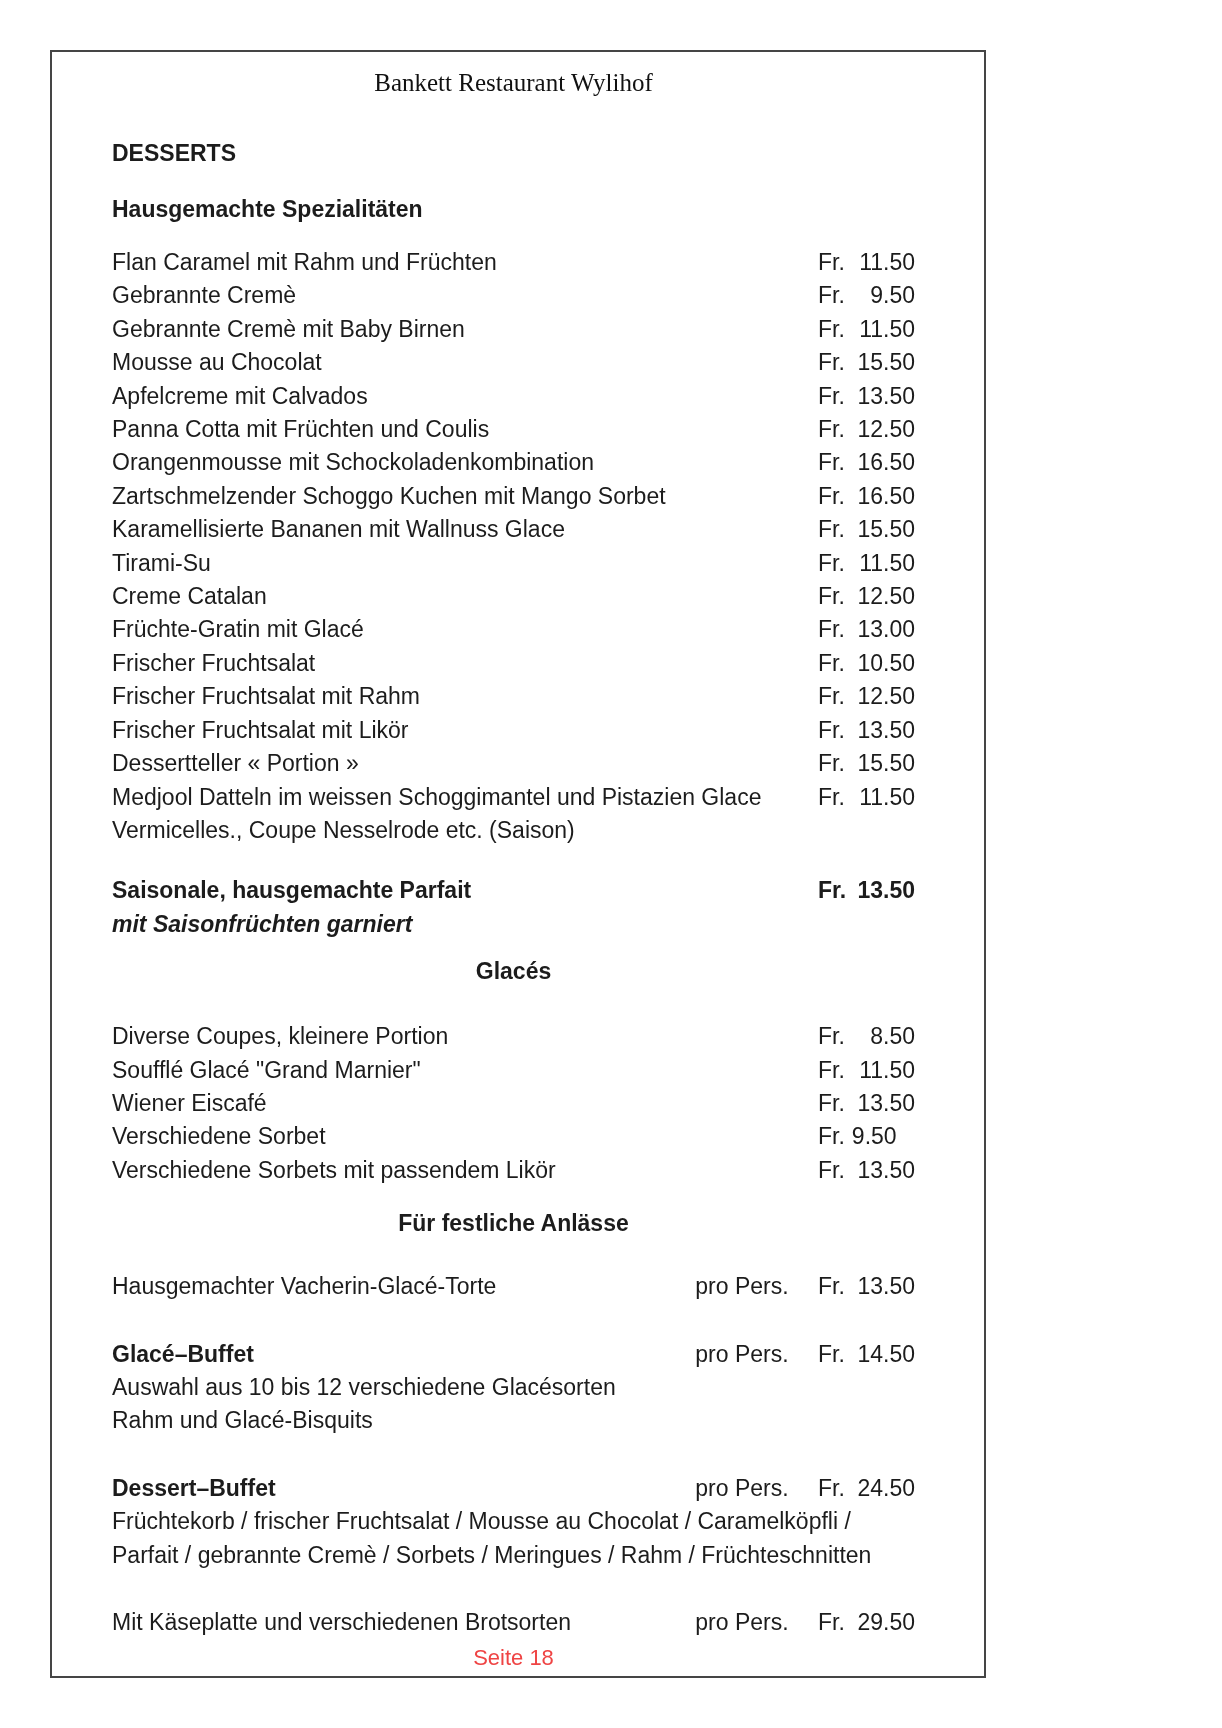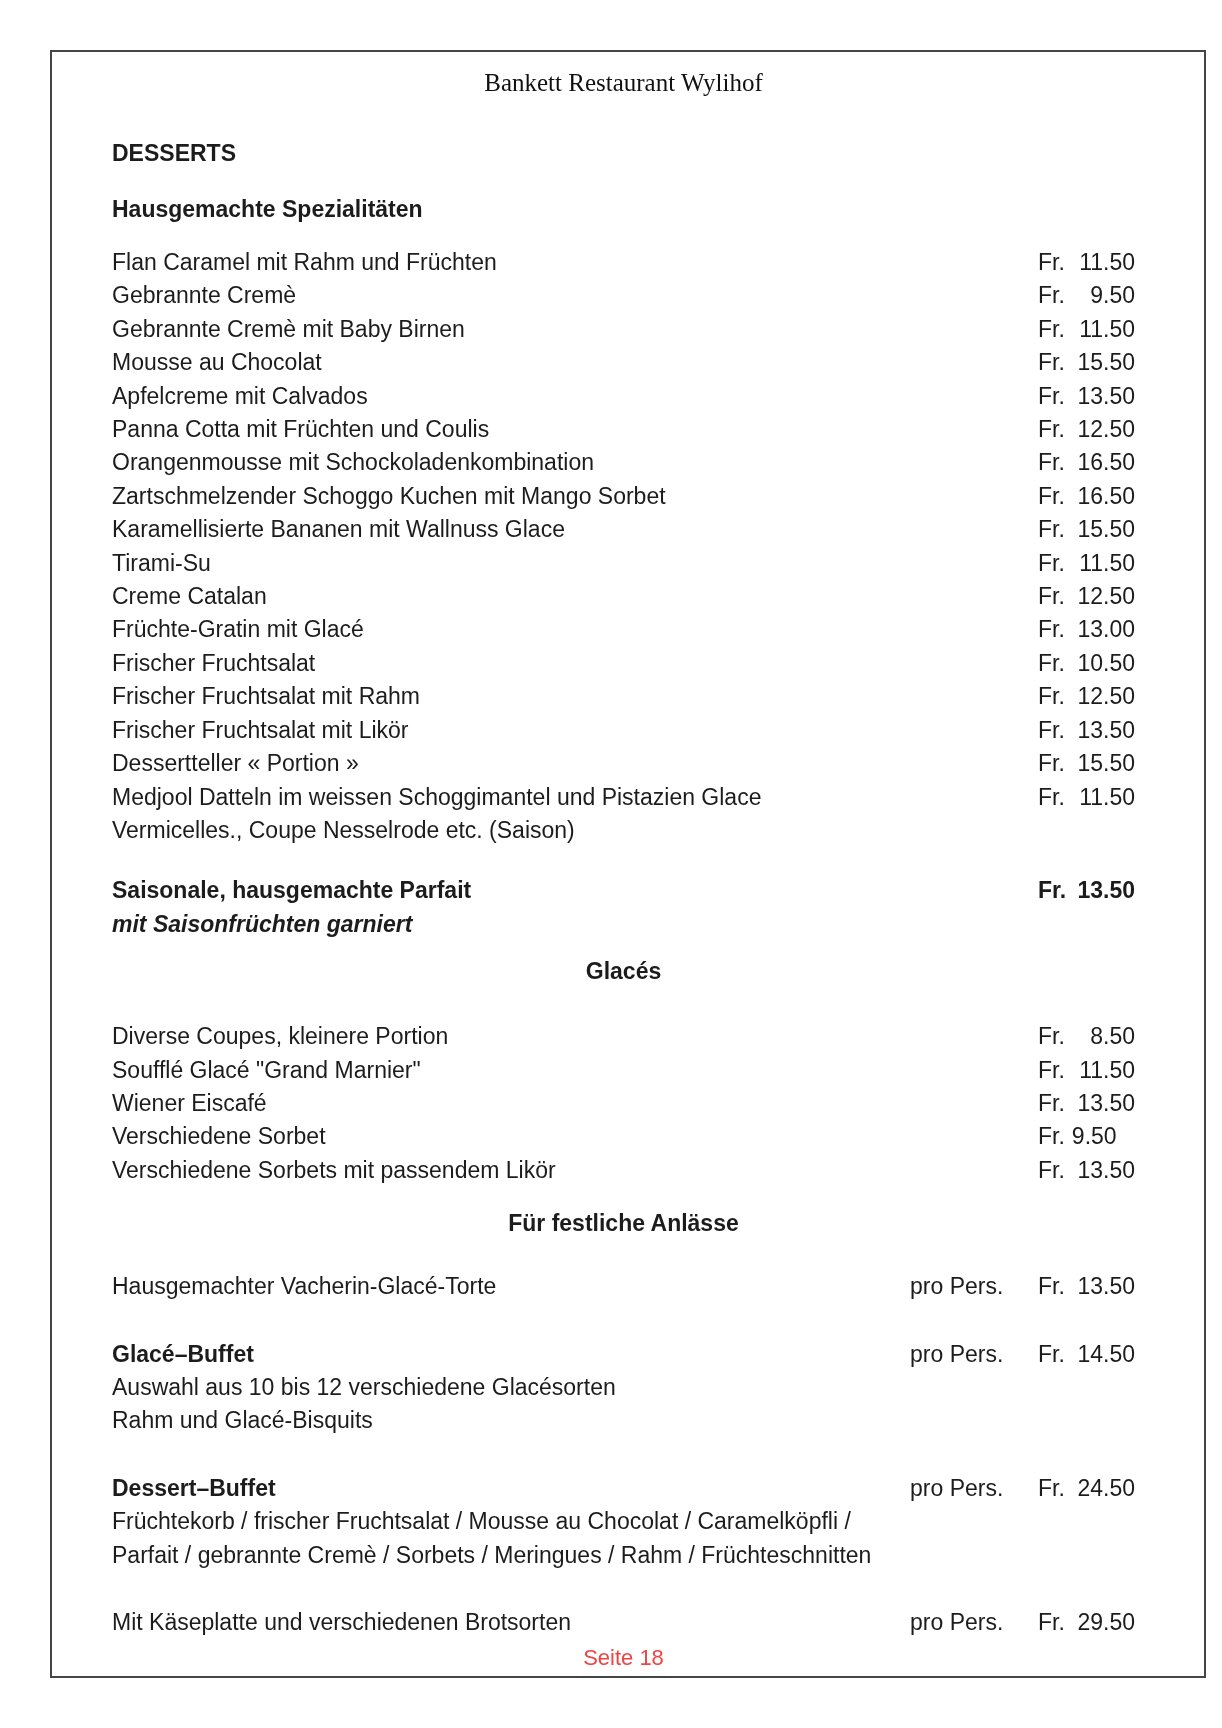--- a/index.html
+++ b/index.html
@@ -2,21 +2,21 @@
 <html><head>
 <meta charset="utf-8">
 <style>
   * { margin:0; padding:0; box-sizing:border-box; }
   html,body { background:#ffffff; }
   .page {
     position:relative; width:1222px; height:1728px; background:#ffffff;
     font-family:"Liberation Sans","DejaVu Sans",sans-serif; color:#1c1c1c;
   }
   .frame {
-    position:absolute; left:50px; top:50px; width:1156px; height:1628px;
+    position:absolute; left:50px; top:50px; width:936px; height:1628px;
     border:2px solid #454545; background:#ffffff;
     padding:14px 69px 0 60px;
   }
   .doc-title {
     font-family:"Liberation Serif","DejaVu Serif",serif;
     font-size:25px; line-height:30px; text-align:center; margin-top:2px;
     font-weight:normal; color:#111;
   }
   .page-heading { font-size:23px; font-weight:bold; line-height:30px; margin-top:40px; }
   .sec-heading { font-size:23px; font-weight:bold; line-height:33px; }
@@ -24,21 +24,21 @@
   .sec-heading.center { text-align:center; }
   .rows { width:100%; }
   .rows-specialties { margin-top:20px; }
   .rows-parfait { margin-top:27px; }
   .sec-glaces .sec-heading { margin-top:14px; }
   .rows-glaces { margin-top:32px; }
   .sec-festive .sec-heading { margin-top:20px; }
   .rows-festive { margin-top:30px; }
   .row { display:flex; align-items:baseline; line-height:33.4px; font-size:23px; }
   .item-name { flex:1 1 auto; white-space:nowrap; overflow:visible; }
-  .unit { flex:0 0 auto; width:104px; margin-right:24px; text-align:left; }
+  .unit { flex:0 0 auto; width:104px; margin-right:24px; text-align:center; }
   .price { flex:0 0 auto; width:97px; display:flex; align-items:baseline; }
   .amt { margin-left:auto; }
   .amt.left { margin-left:7px; }
   .b { font-weight:bold; }
   .i { font-style:italic; font-weight:bold; }
   .footer {
     font-family:Liberation Sans, sans-serif;
     font-size:22px; line-height:30px; text-align:center; margin-top:4px; color:#ef4444;
   }
 </style>

